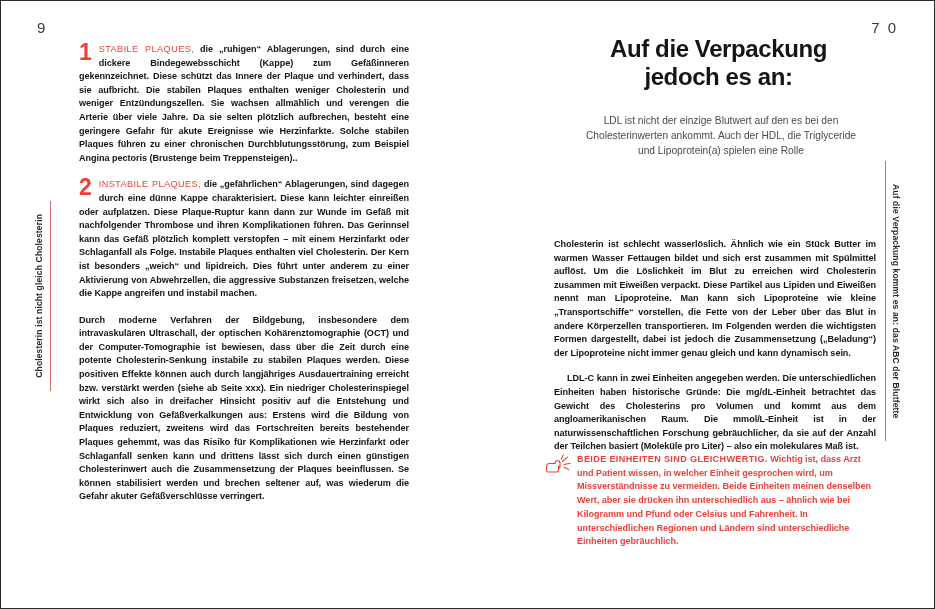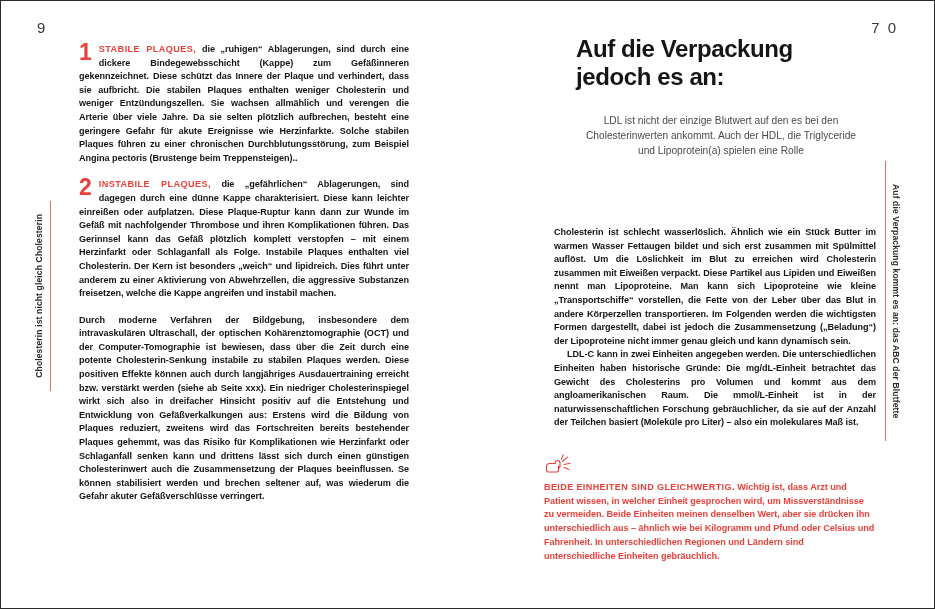--- a/index.html
+++ b/index.html
@@ -89,68 +89,68 @@
     float: left;
     font-family: "Liberation Sans", sans-serif;
     font-size: 23px;
     font-weight: bold;
     color: #e8413a;
     line-height: 22px;
     margin: -2px 7px 0 0;
   }
   .lead {
     color: #e8413a;
-    font-weight: bold;
+    font-weight: normal;
     letter-spacing: 0.45px;
   }
 
   
   .col-right {
     position: absolute;
     left: 575px;
     top: 34px;
     width: 285px;
   }
   .chapter-title {
     font-family: "Liberation Sans", sans-serif;
     font-size: 24px;
     line-height: 28px;
     font-weight: bold;
     color: #151515;
+    text-align: center;
     letter-spacing: -0.4px;
     margin: 0 0 0 0;
   }
   .chapter-sub {
     font-family: "Liberation Sans", sans-serif;
     font-size: 10.2px;
     line-height: 15px;
     font-weight: 300;
     color: #4a4a4a;
     text-align: center;
     margin: 22px 4px 0 9px;
   }
   .right-body {
     position: absolute;
     left: 553px;
     top: 225px;
     width: 322px;
   }
-  .right-body .body-p { margin-bottom: 0; }
+  .right-body .body-p { margin-bottom: 0; margin-top: 12px; }
   .body-p.indent { text-indent: 13px; }
 
   
   .callout {
     position: absolute;
     left: 543px;
     top: 452px;
     width: 332px;
     display: flex;
     align-items: flex-start;
     gap: 5px;
-    flex-direction: column;
   }
   .callout-icon {
     flex: 0 0 auto;
     width: 28px;
     height: 22px;
     margin-top: 1px;
   }
   .callout-text {
     font-family: "Liberation Sans", sans-serif;
     font-size: 9.1px;

